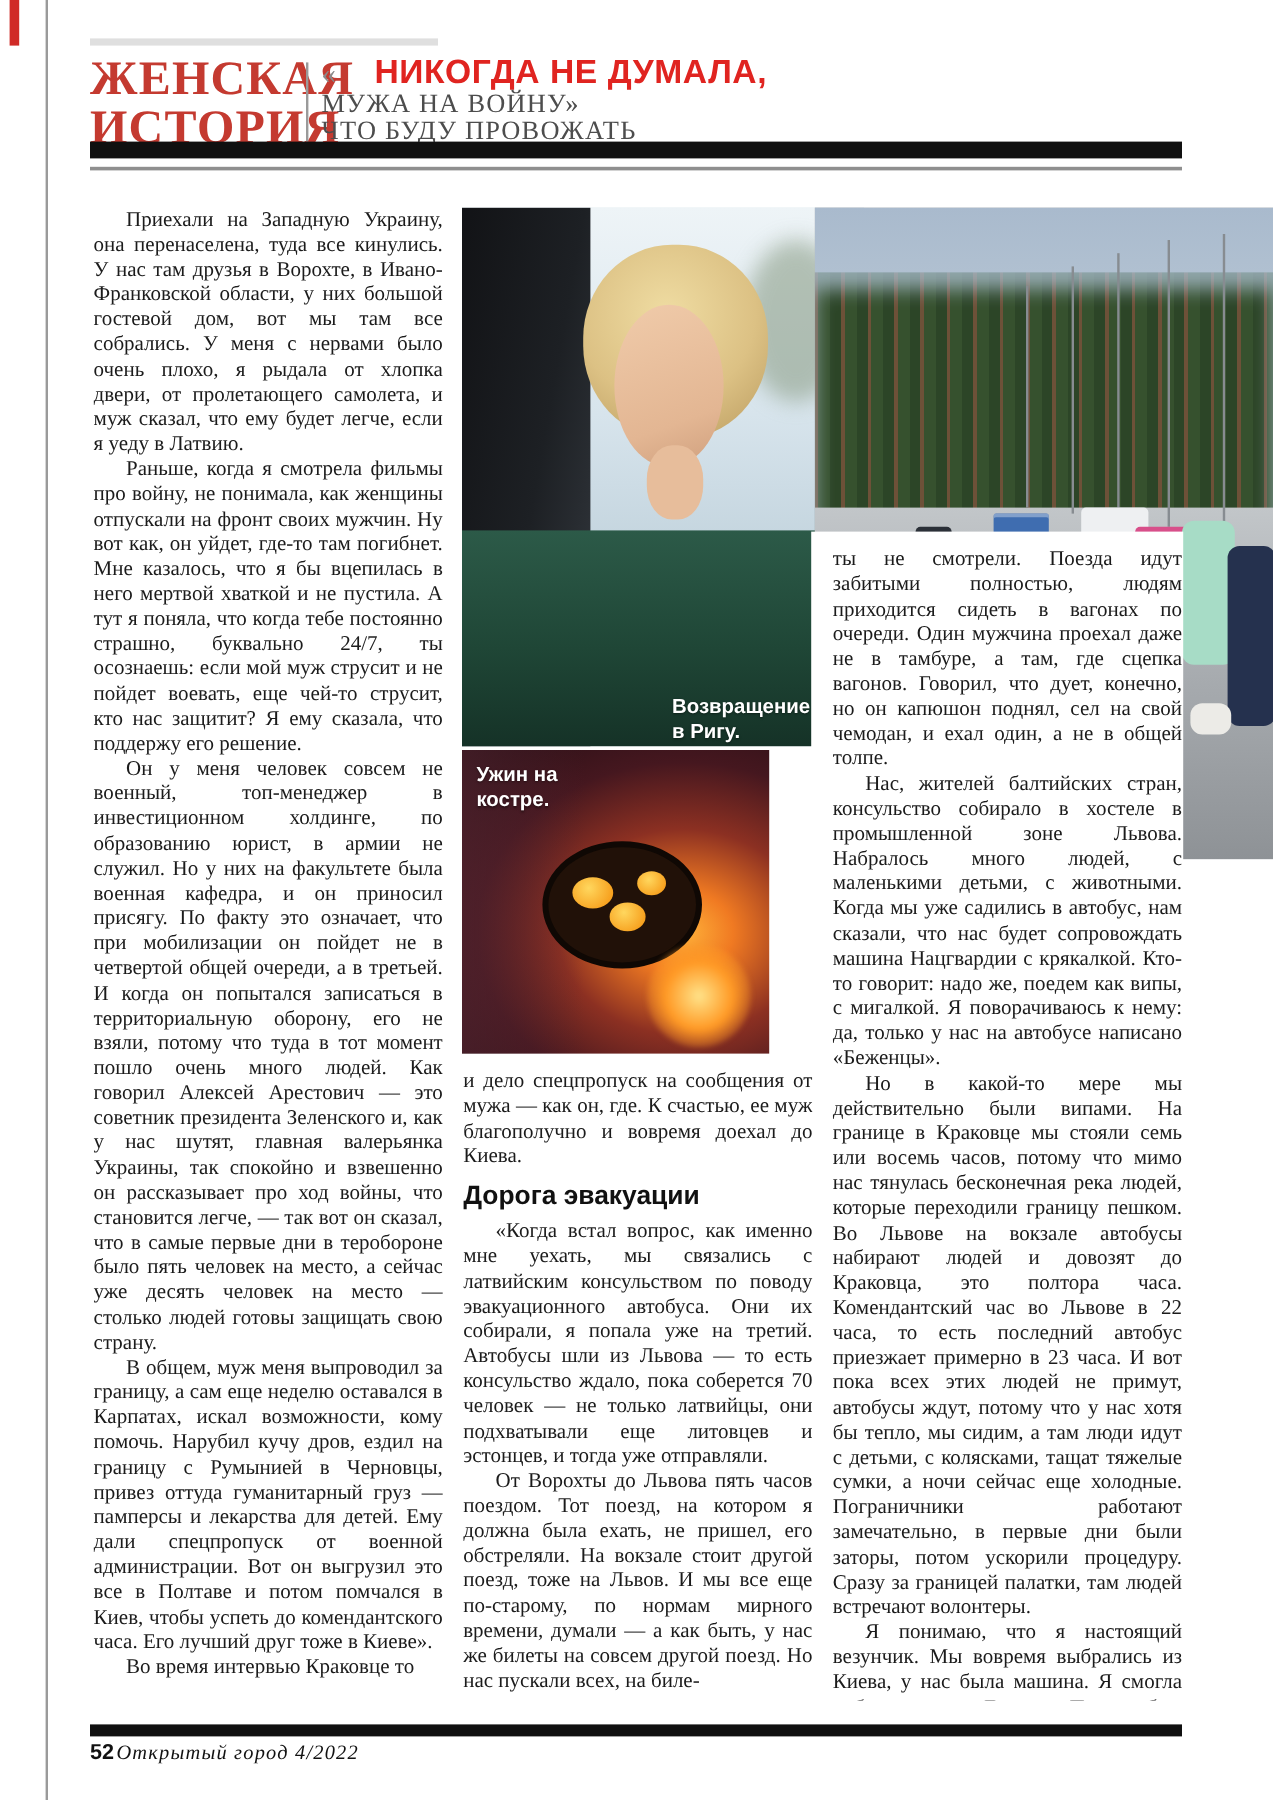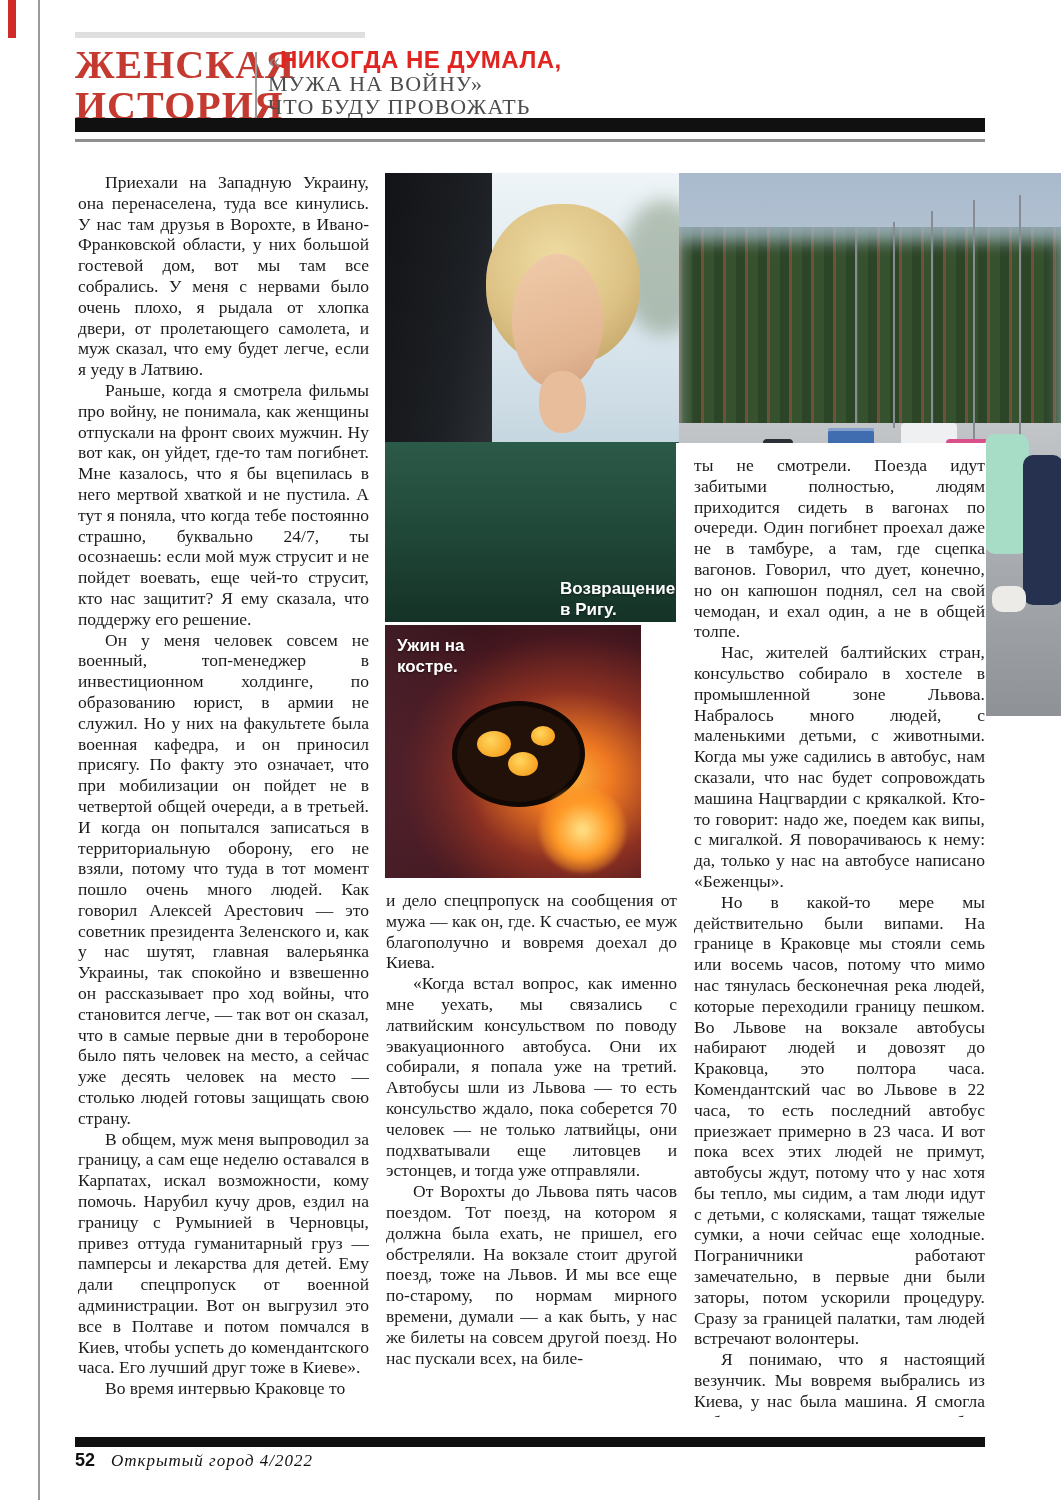--- a/index.html
+++ b/index.html
@@ -10,21 +10,21 @@
   
   #left-rule{left:38px;top:0;width:2px;height:1500px;background:#9a9a9a;}
   #bleed-mark{left:8px;top:0;width:8px;height:38px;background:#d02b27;}
   #top-smudge{left:75px;top:32px;width:290px;height:6px;background:#b9b9b9;opacity:.45;}
 
   
   #section-title{left:75px;top:44px;width:185px;color:#c43a30;
     font-family:"Liberation Serif",serif;font-weight:bold;font-size:40px;line-height:41px;letter-spacing:1px;}
   #header-vrule{left:255px;top:52px;width:2px;height:66px;background:#9a9a9a;}
   #headline{left:268px;top:48px;width:430px;font-size:22px;line-height:23px;color:#4d4d4d;}
-  #headline .hl1{font-family:"Liberation Sans",sans-serif;font-weight:bold;font-size:24px;color:#e02420;letter-spacing:.5px;}
+  #headline .hl1{font-family:"Liberation Sans",sans-serif;font-weight:bold;font-size:28px;color:#e02420;letter-spacing:.5px;margin-left:32px;}
   #headline .qmark{color:#8a8a8a;font-family:"Liberation Serif",serif;font-weight:normal;font-size:24px;}
   #headline .hl2{font-family:"Liberation Serif",serif;letter-spacing:1px;}
   #header-bar{left:75px;top:118px;width:910px;height:14px;background:#101010;}
   #header-line{left:75px;top:139px;width:910px;height:3px;background:#8f8f8f;}
 
   
   .col{width:291px;text-align:justify;font-size:17.5px;line-height:20.8px;overflow:hidden;}
   .col p{margin:0;}
   .col p.ind{text-indent:27px;}
   #col1{left:78px;top:172px;height:1246px;}
@@ -85,21 +85,21 @@
   #roadphoto .pole{position:absolute;width:2px;background:#878c91;}
   #roadphoto .car{position:absolute;border-radius:4px;}
   #roadphoto .blob{position:absolute;border-radius:10px;}
 
   #white-overlay{left:676px;top:443px;width:310px;height:275px;background:#ffffff;z-index:2;}
 
   
   #footer-bar{left:75px;top:1437px;width:910px;height:10px;background:#101010;}
   #footer-text{left:75px;top:1450px;font-size:16px;color:#111;}
   #footer-text .pg{font-family:"Liberation Sans",sans-serif;font-weight:bold;font-size:18px;}
-  #footer-text .mag{font-family:"Liberation Serif",serif;font-style:italic;font-size:17px;margin-left:16px;letter-spacing:1px;}
+  #footer-text .mag{font-family:"Liberation Serif",serif;font-style:italic;font-size:17px;margin-left:2px;letter-spacing:1px;}
 </style>
 </head>
 <body>
 
 <div id="page">
 
   <div class="abs" id="bleed-mark"></div>
   <div class="abs" id="left-rule"></div>
   <div class="abs" id="top-smudge"></div>
 
@@ -174,26 +174,27 @@
     <div class="blob" style="left:68%;top:57%;width:10px;height:26px;background:#2c84c6;"></div>
     <div class="blob" style="left:80%;top:48%;width:44px;height:120px;background:#a7dcc6;"></div>
     <div class="blob" style="left:90%;top:52%;width:40px;height:150px;background:#25314e;"></div>
     <div class="blob" style="left:82%;top:76%;width:34px;height:26px;background:#ecebe7;"></div>
   </div>
 
   <div class="abs" id="white-overlay"></div>
 
   <div class="abs col" id="col2-text">
     <p>и дело спецпропуск на сообщения от мужа — как он, где. К счастью, ее муж благополучно и вовремя доехал до Киева.</p>
+    <div id="subhead">Дорога эвакуации</div>
     <p class="ind">«Когда встал вопрос, как именно мне уехать, мы связались с латвийским консульством по поводу эвакуационного автобуса. Они их собирали, я попала уже на третий. Автобусы шли из Львова — то есть консульство ждало, пока соберется 70 человек — не только латвийцы, они подхватывали еще литовцев и эстонцев, и тогда уже отправляли.</p>
     <p class="ind">От Ворохты до Львова пять часов поездом. Тот поезд, на котором я должна была ехать, не пришел, его обстреляли. На вокзале стоит другой поезд, тоже на Львов. И мы все еще по-старому, по нормам мирного времени, думали — а как быть, у нас же билеты на совсем другой поезд. Но нас пускали всех, на биле-</p>
   </div>
 
   <div class="abs col" id="col3-text">
-    <p>ты не смотрели. Поезда идут забитыми полностью, людям приходится сидеть в вагонах по очереди. Один погибнет проехал даже не в тамбуре, а там, где сцепка вагонов. Говорил, что дует, конечно, но он капюшон поднял, сел на свой чемодан, и ехал один, а не в общей толпе.</p>
+    <p>ты не смотрели. Поезда идут забитыми полностью, людям приходится сидеть в вагонах по очереди. Один мужчина проехал даже не в тамбуре, а там, где сцепка вагонов. Говорил, что дует, конечно, но он капюшон поднял, сел на свой чемодан, и ехал один, а не в общей толпе.</p>
     <p class="ind">Нас, жителей балтийских стран, консульство собирало в хостеле в промышленной зоне Львова. Набралось много людей, с маленькими детьми, с животными. Когда мы уже садились в автобус, нам сказали, что нас будет сопровождать машина Нацгвардии с крякалкой. Кто-то говорит: надо же, поедем как випы, с мигалкой. Я поворачиваюсь к нему: да, только у нас на автобусе написано «Беженцы».</p>
     <p class="ind">Но в какой-то мере мы действительно были випами. На границе в Краковце мы стояли семь или восемь часов, потому что мимо нас тянулась бесконечная река людей, которые переходили границу пешком. Во Львове на вокзале автобусы набирают людей и довозят до Краковца, это полтора часа. Комендантский час во Львове в 22 часа, то есть последний автобус приезжает примерно в 23 часа. И вот пока всех этих людей не примут, автобусы ждут, потому что у нас хотя бы тепло, мы сидим, а там люди идут с детьми, с колясками, тащат тяжелые сумки, а ночи сейчас еще холодные. Пограничники работают замечательно, в первые дни были заторы, потом ускорили процедуру. Сразу за границей палатки, там людей встречают волонтеры.</p>
     <p class="ind">Я понимаю, что я настоящий везунчик. Мы вовремя выбрались из Киева, у нас была машина. Я смогла добраться до Львова. Потом был эвакуационный автобус. Да, я везун-</p>
   </div>
 
   <div class="abs" id="footer-bar"></div>
   <div class="abs" id="footer-text">
     <span class="pg">52</span><span class="mag">Открытый город 4/2022</span>
   </div>
 

